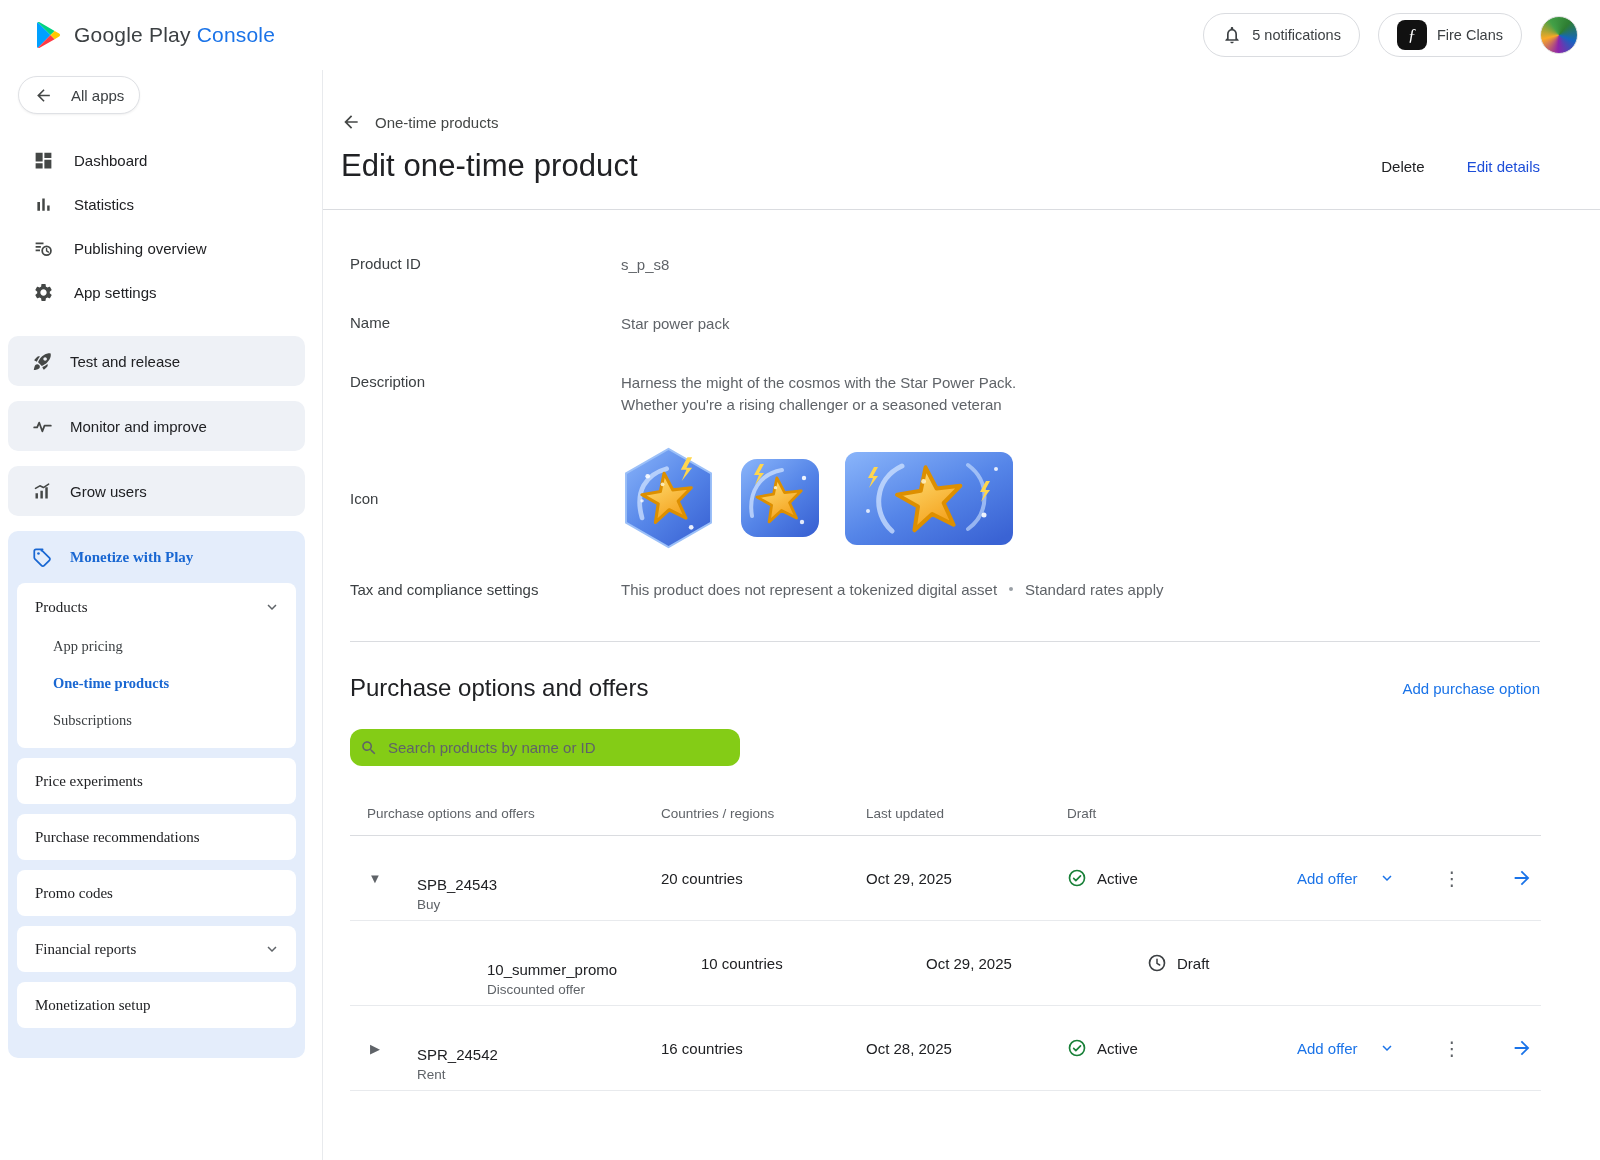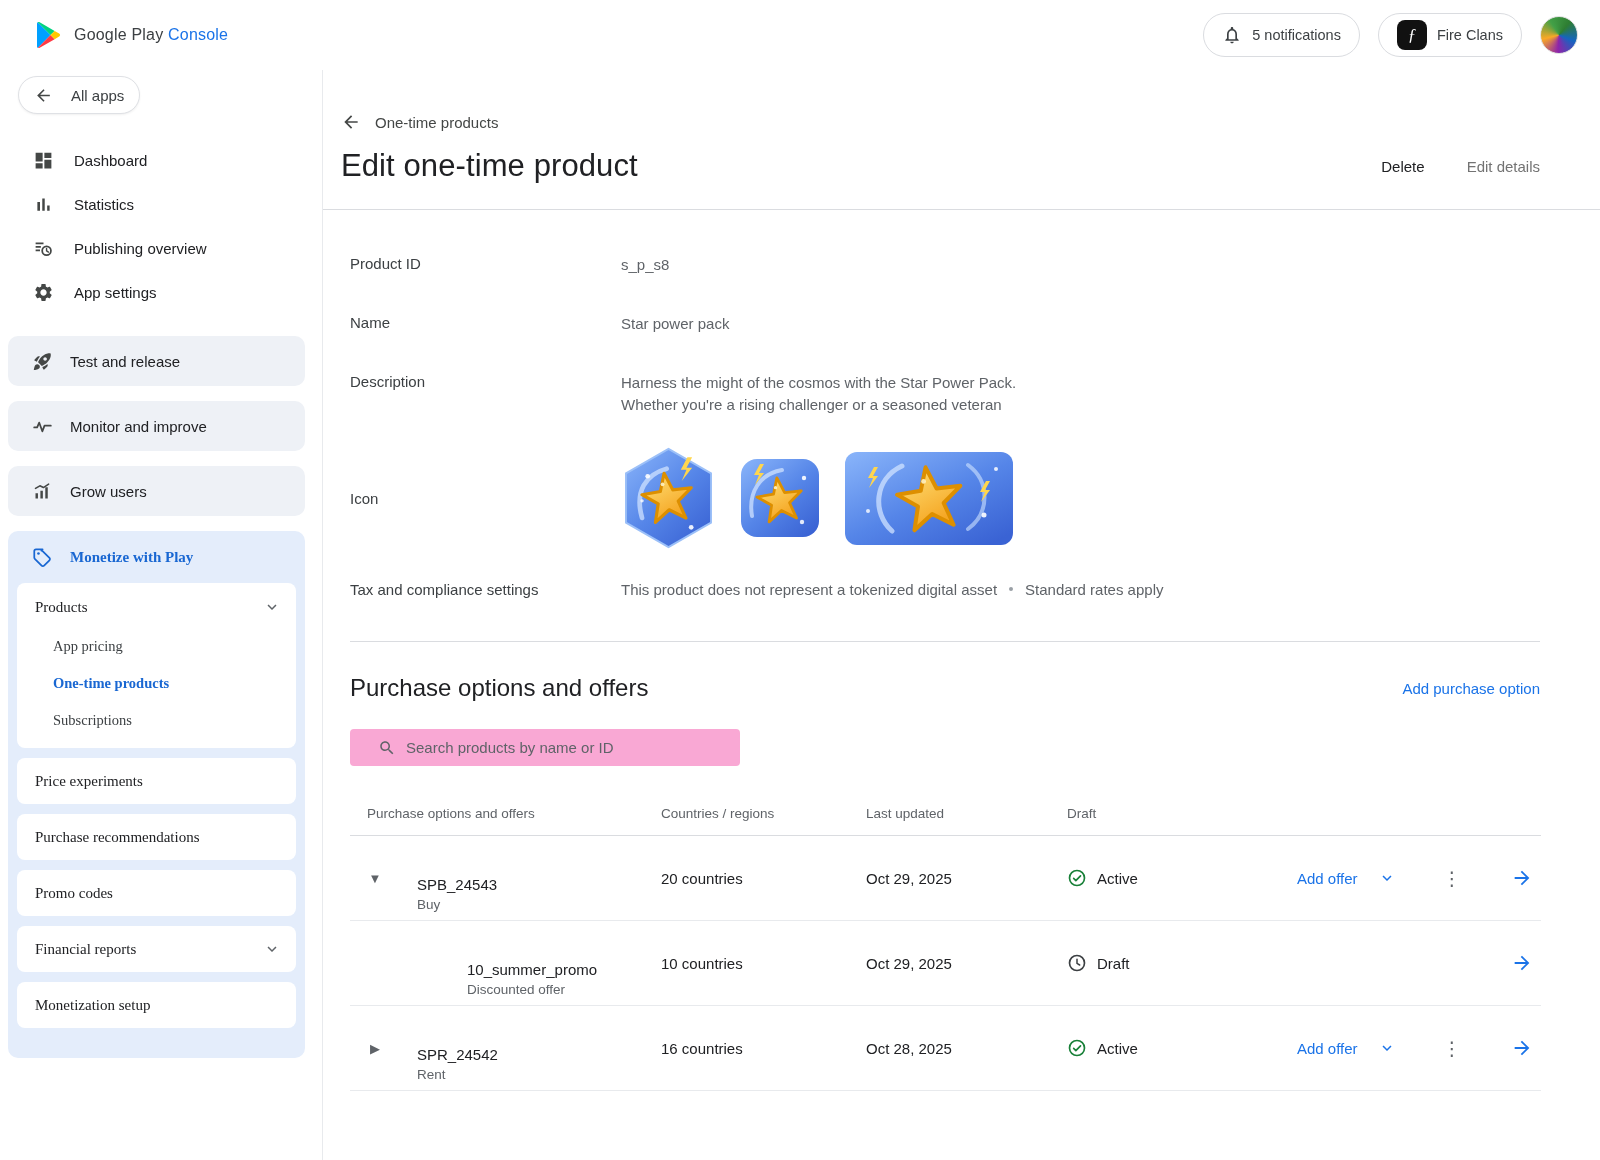--- a/index.html
+++ b/index.html
@@ -4,21 +4,21 @@
 <style>
   * { margin:0; padding:0; box-sizing:border-box; }
   html,body { width:1600px; height:1160px; background:#fff; overflow:hidden;
     font-family:"Liberation Sans","DejaVu Sans",sans-serif; color:#202124; }
   svg { display:block; }
 
   
   .topbar { height:70px; display:flex; align-items:center; justify-content:space-between;
     padding:0 22px 0 32px; background:#fff; }
   .brand { display:flex; align-items:center; gap:12px; cursor:pointer; }
-  .brand-text { font-size:16px; color:#5f6368; letter-spacing:.2px; }
+  .brand-text { font-size:21px; color:#5f6368; letter-spacing:.2px; }
   .brand-text .gp { color:#3c4043; }
   .brand-text .console { color:#1a73e8; }
   .topbar-right { display:flex; align-items:center; gap:18px; }
   .pill { display:flex; align-items:center; gap:10px; height:44px; padding:12px 18px;
     border:1px solid #dadce0; border-radius:24px; background:#fff; font-size:14.5px;
     color:#3c4043; cursor:pointer; }
   .app-icon { width:30px; height:30px; border-radius:8px; background:#111; color:#fff;
     display:flex; align-items:center; justify-content:center; font-size:17px;
     font-family:"Liberation Serif","DejaVu Serif",serif; font-style:italic; }
   .avatar { width:38px; height:38px; border-radius:50%;
@@ -56,50 +56,50 @@
   .p-item.active { color:#1967d2; font-weight:700; }
   .chev { color:#5f6368; }
 
   
   .main-head { padding:42px 60px 0 18px; }
   .breadcrumb { display:flex; align-items:center; gap:14px; font-size:15px; color:#444746; }
   .title-row { display:flex; align-items:center; justify-content:space-between; margin-top:16px; }
   h1 { font-size:31px; font-weight:400; color:#202124; letter-spacing:.1px; }
   .title-actions { display:flex; align-items:center; gap:42px; font-size:15px; font-weight:500; }
   .act-delete { color:#202124; cursor:pointer; }
-  .act-edit { color:#737373; cursor:pointer; }
+  .act-edit { color:#1d4ed8; cursor:pointer; }
   .main-divider { margin-top:25px; border-bottom:1px solid #dadce0; }
 
   .fields { padding:44px 60px 0 27px; font-size:15px; }
   .f-row { display:flex; margin-bottom:37px; }
   .f-label { width:271px; flex:0 0 271px; color:#3c4043; padding-top:1px; }
   .f-value { color:#5f6368; line-height:22px; white-space:pre-line; }
   .icon-strip { display:flex; align-items:center; gap:24px; }
   .tax-line { display:flex; align-items:center; gap:12px; color:#5f6368; }
   .dot-sep { width:4px; height:4px; border-radius:50%; background:#9aa0a6; }
   .inset-divider { margin:6px 60px 0 27px; border-bottom:1px solid #dadce0; }
 
   .purchase-head { padding:32px 60px 0 27px; display:flex; align-items:center;
     justify-content:space-between; }
   h2 { font-size:24px; font-weight:500; color:#202124; }
   .add-link { color:#1a73e8; font-size:15px; font-weight:500; cursor:pointer; }
 
-  .search-box { margin:27px 0 0 27px; width:390px; height:37px; background:#f9a8d4;
-    border-radius:4px; display:flex; align-items:center; gap:10px; padding:0 28px; }
+  .search-box { margin:27px 0 0 27px; width:390px; height:37px; background:#84cc16;
+    border-radius:12px; display:flex; align-items:center; gap:10px; padding:0 10px; }
   .search-box input { flex:1; border:none; outline:none; background:transparent;
     font-size:15px; color:#202124; font-family:inherit; }
   .search-box input::placeholder { color:#5f6368; }
 
   .table { margin:26px 60px 0 27px; width:1191px; }
   .t-head { display:grid; grid-template-columns:311px 205px 201px 230px 1fr; align-items:center;
     height:44px; font-size:13.5px; color:#5f6368; border-bottom:1px solid #dadce0; }
   .t-head .h-first { padding-left:17px; }
   .t-row { display:grid; grid-template-columns:50px 261px 205px 201px 230px 130px 50px 64px;
     align-items:center; border-bottom:1px solid #e8eaed; min-height:57px; cursor:pointer; }
-  .t-row.nested { min-height:76px; }
+  .t-row.nested { min-height:76px;gap:20px; }
   .expand-cell { justify-self:center; color:#5f6368; font-size:13px; cursor:pointer;
     padding:6px; }
   .name-cell { padding:8px 0 8px 17px;margin-top:32px; }
   .t-row.nested .name-cell { padding-left:67px; }
   .id-line { font-size:15px; color:#202124; margin-bottom:4px; }
   .sub-line { font-size:13.5px; color:#5f6368; }
   .cell { font-size:15px; color:#202124; }
   .status-cell { display:flex; align-items:center; gap:10px; font-size:15px; color:#202124; }
   .offer-cell { display:flex; align-items:center; gap:20px; color:#1a73e8; font-size:15px;
     font-weight:500; cursor:pointer; }

